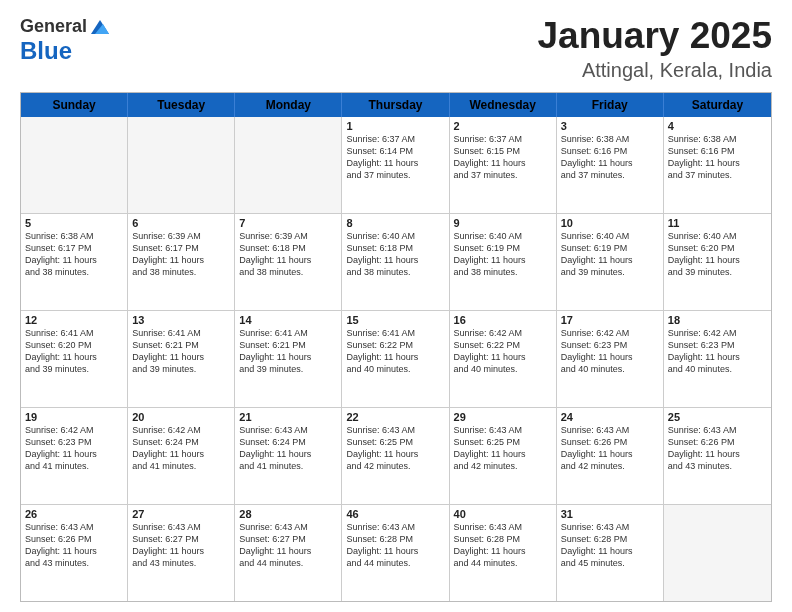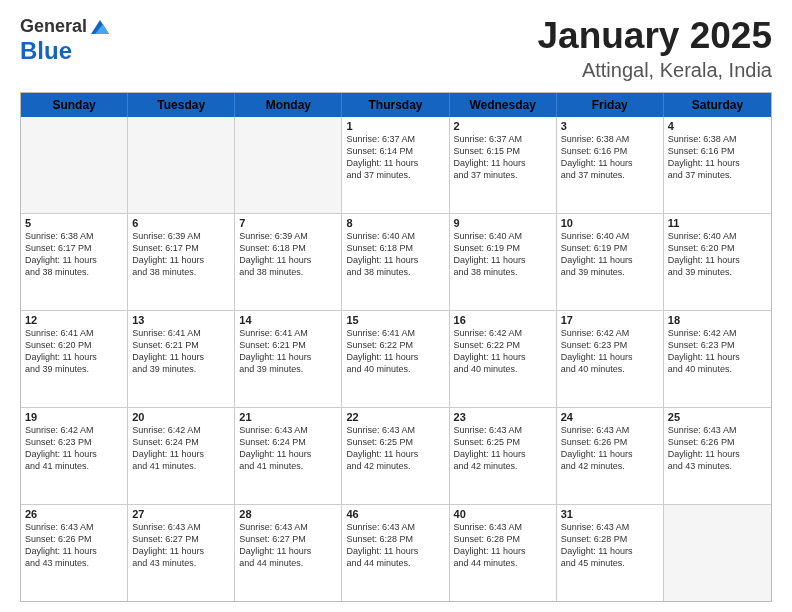--- a/index.html
+++ b/index.html
@@ -314,21 +314,21 @@
 and 41 minutes.</div>
           </div>
           <div class="cal-cell">
             <div class="day-num">22</div>
             <div class="day-info" style="white-space: pre-line;">Sunrise: 6:43 AM
 Sunset: 6:25 PM
 Daylight: 11 hours
 and 42 minutes.</div>
           </div>
           <div class="cal-cell">
-            <div class="day-num">23</div>
+            <div class="day-num">29</div>
             <div class="day-info" style="white-space: pre-line;">Sunrise: 6:43 AM
 Sunset: 6:25 PM
 Daylight: 11 hours
 and 42 minutes.</div>
           </div>
           <div class="cal-cell">
             <div class="day-num">24</div>
             <div class="day-info" style="white-space: pre-line;">Sunrise: 6:43 AM
 Sunset: 6:26 PM
 Daylight: 11 hours

